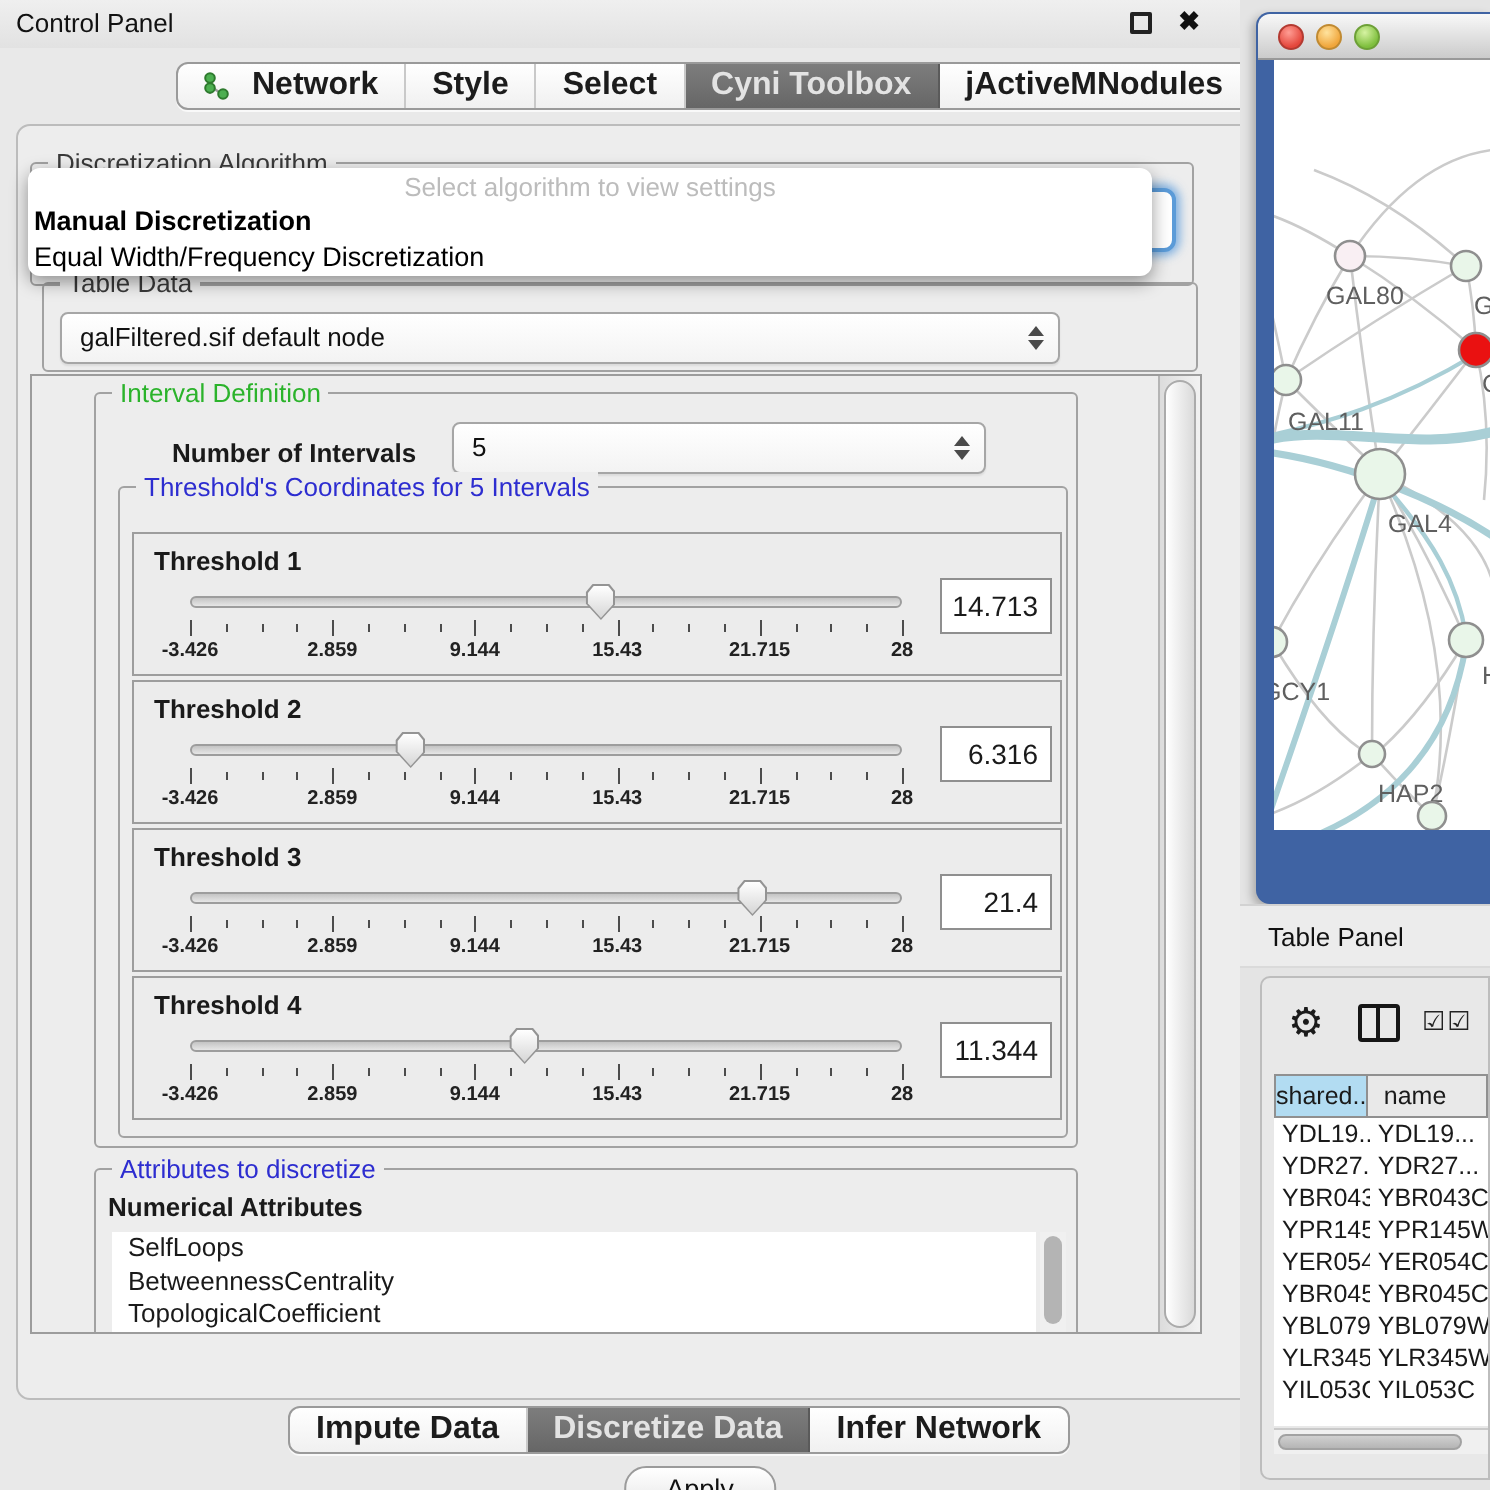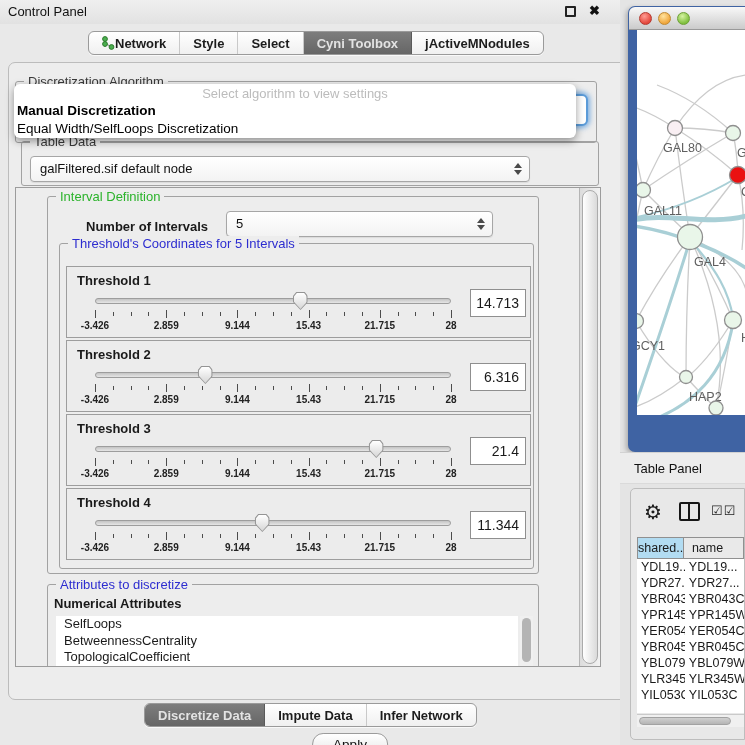--- a/index.html
+++ b/index.html
@@ -8,21 +8,21 @@
 
   
   .control-panel { position:absolute; left:0; top:0; width:620px; height:745px; background:#e9e9e9; }
   .cp-titlebar { position:absolute; left:0; top:0; width:100%; height:24px; background:linear-gradient(#efefef,#e2e2e2); }
   .cp-title { position:absolute; left:8px; top:4px; font-size:13px; color:#111; }
   .float-icon { position:absolute; right:44px; top:6px; width:11px; height:11px; border:2px solid #222; border-radius:1px; }
   .close-icon { position:absolute; right:20px; top:3px; font-size:13px; font-weight:bold; color:#111; }
 
   
   .segbar { position:absolute; display:flex; height:24px; border:1px solid #9a9a9a; border-radius:6px; background:linear-gradient(#ffffff,#f0f0f0); overflow:hidden; box-shadow:0 1px 0 rgba(255,255,255,.7); }
-  .seg { display:flex; align-items:center; gap:0; padding:0 13px; font-size:13px; font-weight:600; color:#1c1c1c; border-right:1px solid #c9c9c9; cursor:default; white-space:nowrap; }
+  .seg { display:flex; align-items:center; gap:11px; padding:0 13px; font-size:16px; font-weight:600; color:#1c1c1c; border-right:1px solid #c9c9c9; cursor:default; white-space:nowrap; }
   .seg:last-child { border-right:none; }
   .seg.selected { background:linear-gradient(#7d7d7d,#666666); color:#e3e3e3; border-right:1px solid #5a5a5a; }
   .top-tabs { left:88px; top:31px; }
   .bottom-tabs { left:144px; top:703px; }
 
   .content-panel { position:absolute; left:8px; top:62px; width:684px; height:638px; background:#ededed; border:1px solid #bcbcbc; border-radius:7px; }
 
   
   .group { position:absolute; border:1px solid #a2a2a2; border-radius:3px; }
   .group-title { position:absolute; top:-8px; left:8px; background:#ededed; padding:0 4px; font-size:13px; }
@@ -381,30 +381,30 @@
         </div>
       </div>
 
       <div class="apply-btn">Apply</div>
     </div>
 
     <div class="popup">
       <div class="prompt">Select algorithm to view settings</div>
       <div id="popup-options-host">
           <div class="opt hl">Manual Discretization</div>
-          <div class="opt">Equal Width/SelfLoops Discretization</div>
+          <div class="opt">Equal Width/Frequency Discretization</div>
         </div>
     </div>
 
     <div class="segbar bottom-tabs">
+        <div class="seg">
+          <span>Impute Data</span>
+        </div>
         <div class="seg selected">
           <span>Discretize Data</span>
-        </div>
-        <div class="seg">
-          <span>Impute Data</span>
         </div>
         <div class="seg">
           <span>Infer Network</span>
         </div>
       </div>
   </div>
 
   <div class="right-region">
 
     <div class="net-window">

